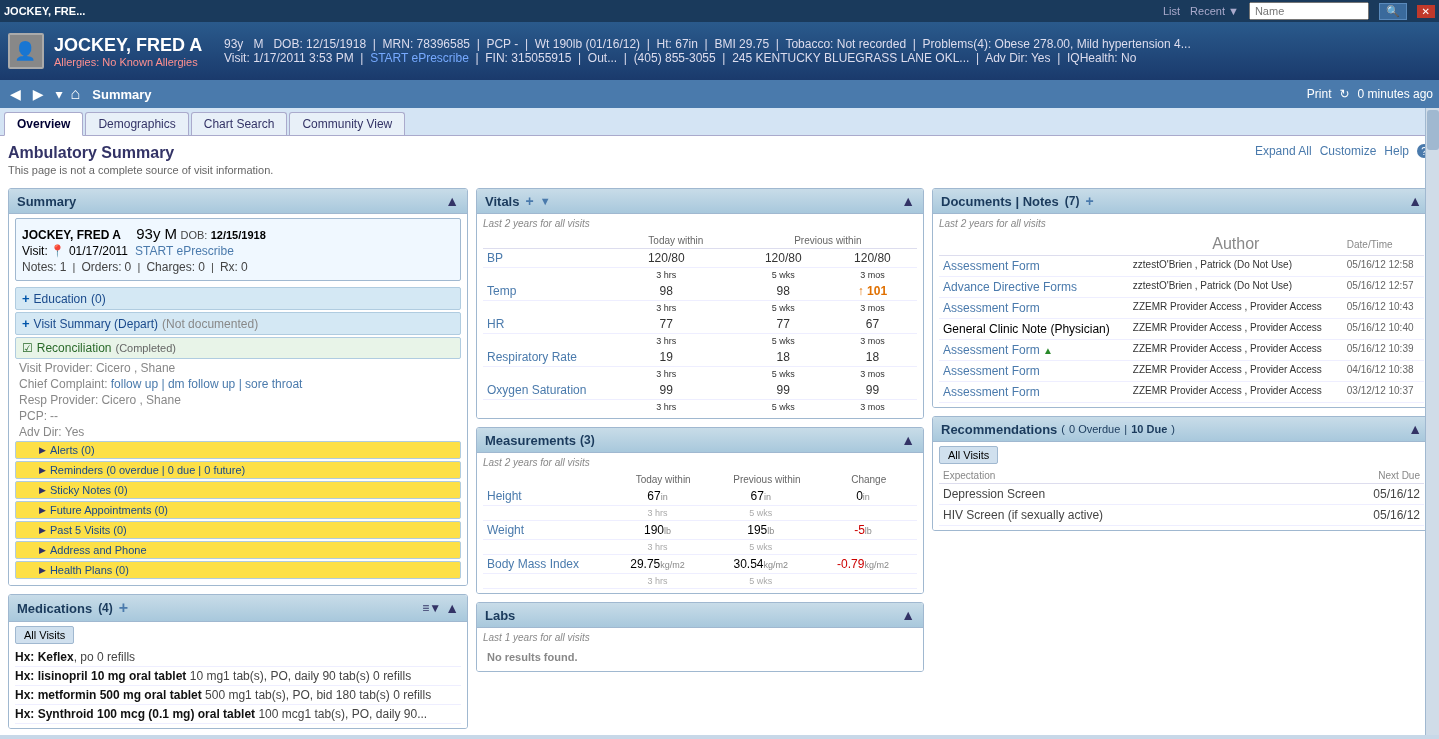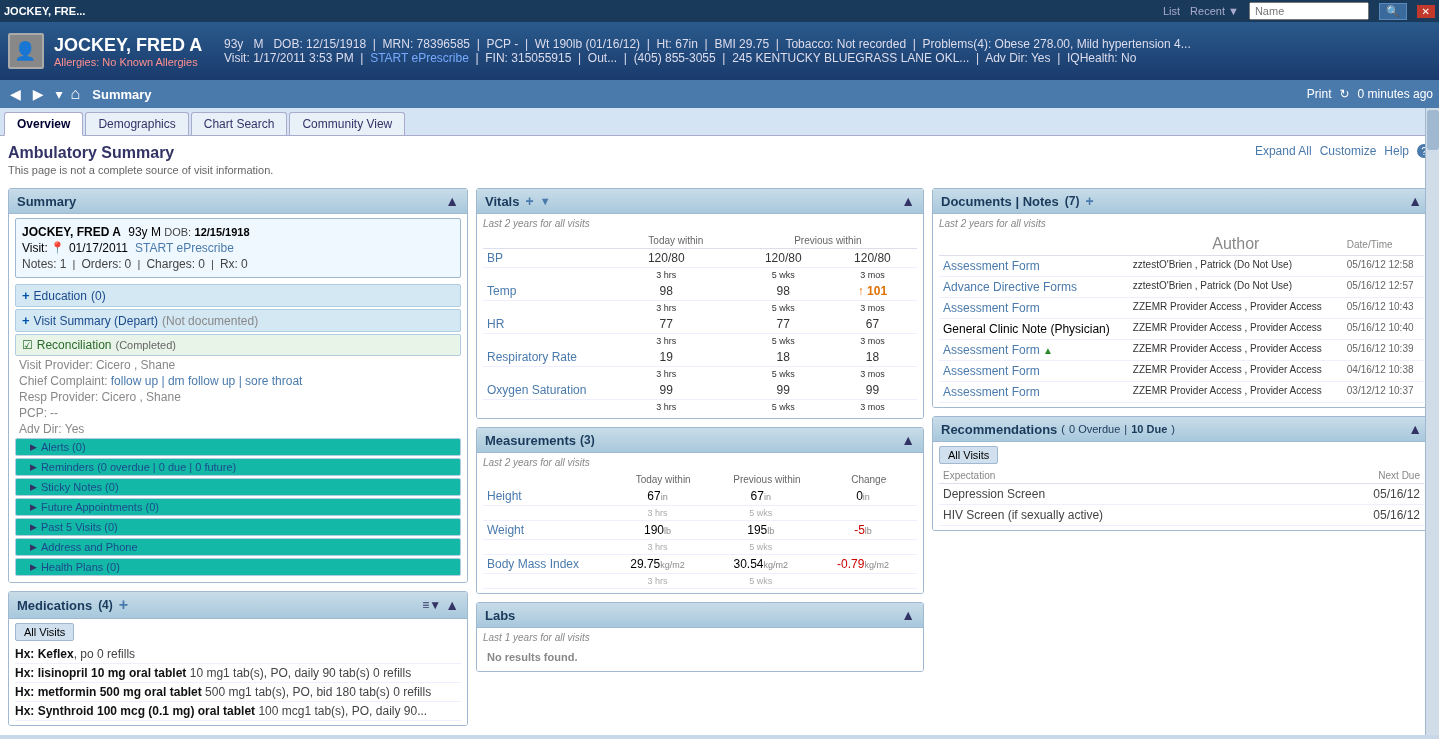--- a/index.html
+++ b/index.html
@@ -45,21 +45,21 @@
 
     
     .summary-patient-box { border: 1px solid #a0b8d0; background: #f0f8ff; padding: 6px; margin-bottom: 6px; border-radius: 2px; }
     .summary-name { font-weight: bold; font-size: 12px; }
     .summary-visit { font-size: 11px; margin: 2px 0; }
     .summary-notes { font-size: 11px; color: #444; }
     .summary-section { background: #d4e8f4; padding: 3px 6px; margin: 2px 0; cursor: pointer; color: #1a4a8c; font-size: 11px; border: 1px solid #b0cce0; border-radius: 2px; display: flex; align-items: center; gap: 4px; }
     .summary-section.completed { background: #e8f4e8; color: #2a6a2a; }
     .summary-detail { font-size: 11px; color: #444; margin: 2px 0; padding-left: 4px; }
     .summary-detail span { color: #888; }
-    .expand-item { background: #14b8a6; padding: 2px 14px; margin: 2px 0; cursor: pointer; color: #1a4a8c; font-size: 11px; border: 1px solid #b0cce0; border-radius: 2px; display: flex; align-items: center; }
+    .expand-item { background: #fde047; padding: 2px 23px; margin: 2px 0; cursor: pointer; color: #1a4a8c; font-size: 11px; border: 1px solid #b0cce0; border-radius: 2px; display: flex; align-items: center; }
     .expand-item::before { content: '▶'; font-size: 9px; margin-right: 4px; color: #336; }
 
     
     .vitals-table { width: 100%; border-collapse: collapse; font-size: 11px; }
     .vitals-table th { text-align: center; color: #666; font-weight: normal; font-size: 10px; padding: 2px 4px; }
     .vitals-table td { padding: 2px 4px; }
     .vitals-table td:first-child { color: #4a7aac; cursor: pointer; }
     .vitals-table td:not(:first-child) { text-align: center; color: #333; }
     .vitals-header-row th { border-bottom: 1px solid #dde; }
     .vitals-data-row td { border-bottom: 1px solid #eef; }
@@ -189,21 +189,21 @@
 
         <div class="panel">
           <div class="panel-header">
             <span class="panel-header-title">Summary</span>
             <span class="panel-collapse">▲</span>
           </div>
           <div class="panel-body">
             <div class="summary-patient-box">
               <div>
                 <span class="summary-name">JOCKEY, FRED A</span>
-                <span style="font-size:12px;margin-left:4px;">93y M</span>
+                <span style="font-size:15px;margin-left:12px;">93y M</span>
                 <span style="font-size:11px;color:#444;">DOB:</span>
                 <span style="font-size:11px;font-weight:bold;">12/15/1918</span>
               </div>
               <div class="summary-visit">
                 <span>Visit:</span>
                 <span style="color:red;">📍</span>
                 <span>01/17/2011</span>
                 <span style="color:#4a7aac;cursor:pointer;margin-left:4px;">START ePrescribe</span>
               </div>
               <div class="summary-notes">

